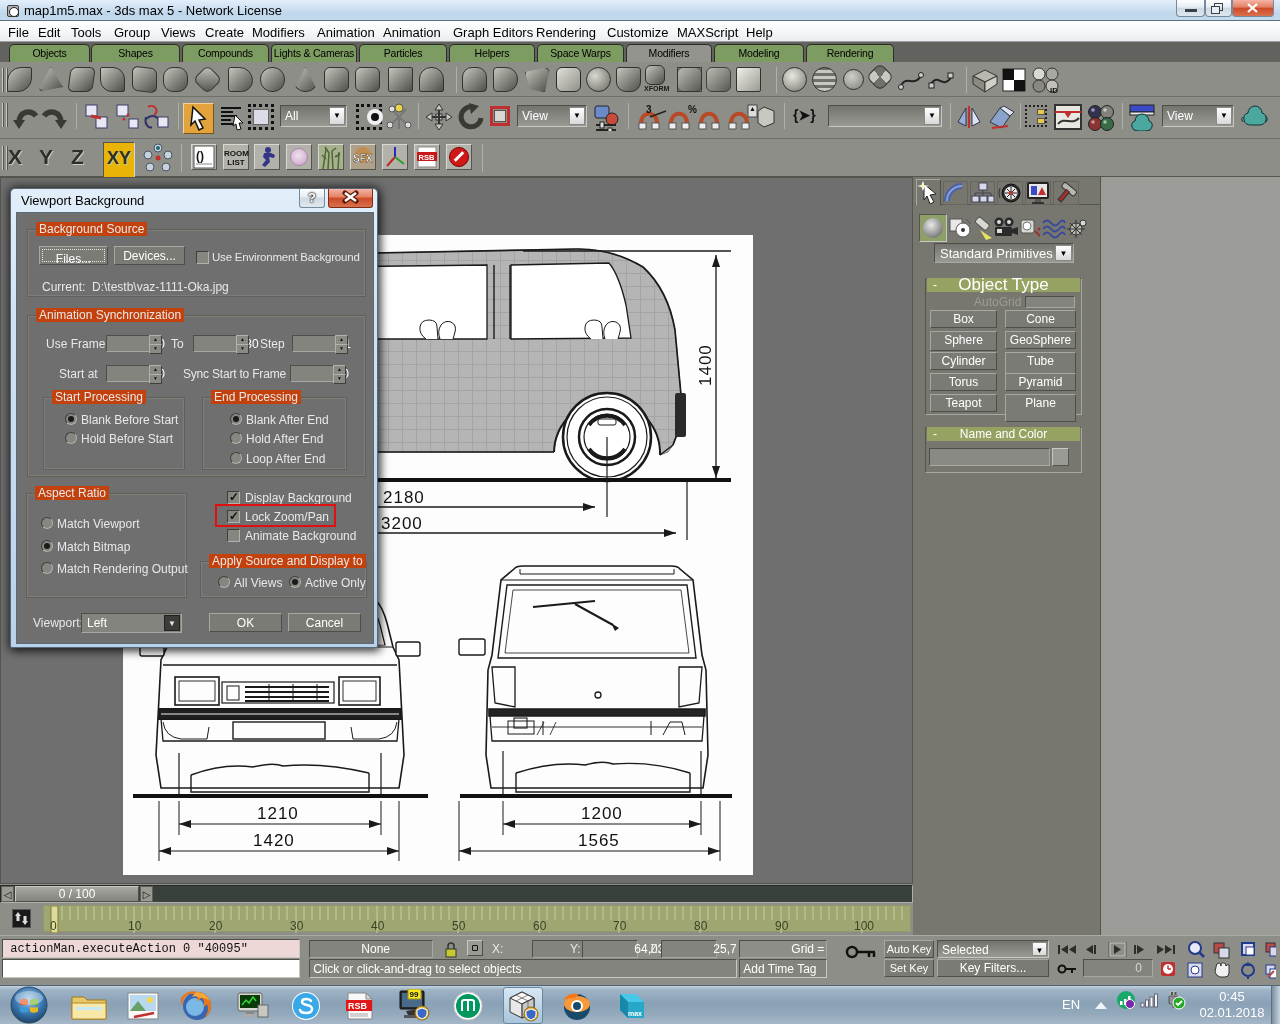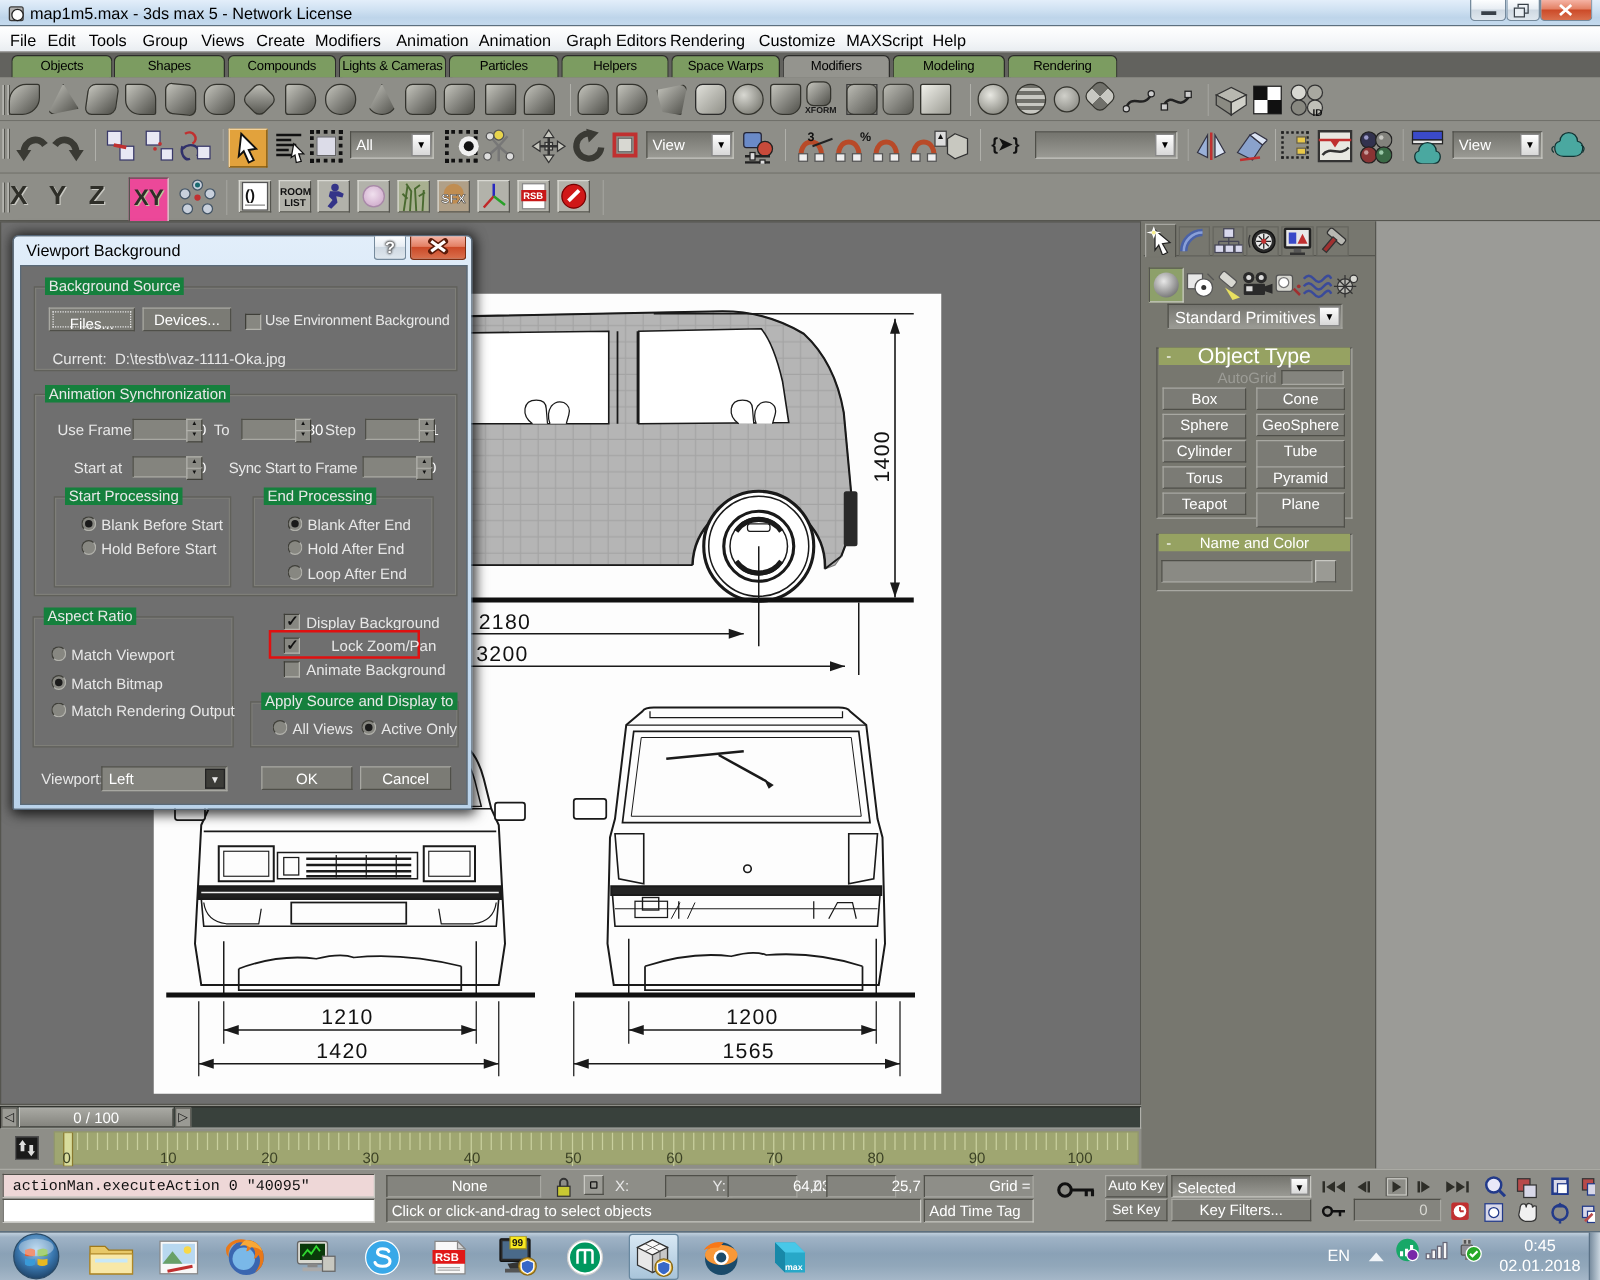--- a/index.html
+++ b/index.html
@@ -66,21 +66,21 @@
 .shelfbtn { position:absolute; width:26px; height:26px; background:#b2b2aa; border:1px solid; border-color:#d8d8d2 #55554f #55554f #d8d8d2; }
 
 
 #dialog { left:10px; top:188px; width:368px; height:460px;
   background:linear-gradient(180deg,#e2eefa 0%,#cfe2f3 30%,#b9d2ea 100%);
   border:1px solid #56687a; border-radius:5px 5px 2px 2px;
   box-shadow:0 0 9px 2px rgba(0,0,0,.5), 2px 3px 10px rgba(0,0,0,.5); }
 .dtitle { left:10px; top:4px; font-size:13px; color:#000; }
 #dclient { left:5px; top:23px; width:358px; height:432px; background:#6f6f6f; border:1px solid #5a6a78; }
 #dclient .grp { border:1px solid #60605a; box-shadow:1px 1px 0 #7e7e78 inset, -1px -1px 0 #7e7e78 inset; }
-#dclient .glabel { background:#15803d; }
+#dclient .glabel { background:#c2410c; }
 .radio { width:12px; height:12px; border-radius:50%; background:#878781; border:1px solid; border-color:#3f3f39 #b2b2ac #b2b2ac #3f3f39; }
 .radio.on::after { content:''; position:absolute; left:2px; top:2px; width:6px; height:6px; border-radius:50%; background:#1a1a1a; }
 .chk { width:13px; height:13px; background:#878781; border:1px solid; border-color:#3f3f39 #b2b2ac #b2b2ac #3f3f39; }
 .chk.on::after { content:'\2713'; position:absolute; left:1px; top:-2px; font-size:12px; font-weight:bold; color:#111; }
 .spin { width:12px; height:17px; }
 .spin::before { content:'\25B2'; position:absolute; left:0; top:0; width:11px; height:8px; background:#8a8a84; border:1px solid; border-color:#b2b2ac #3f3f39 #3f3f39 #b2b2ac; font-size:5px; color:#111; text-align:center; line-height:7px; }
 .spin::after { content:'\25BC'; position:absolute; left:0; top:9px; width:11px; height:8px; background:#8a8a84; border:1px solid; border-color:#b2b2ac #3f3f39 #3f3f39 #b2b2ac; font-size:5px; color:#111; text-align:center; line-height:7px; }
 </style>
 </head>
 <body>
@@ -365,21 +365,21 @@
         <path d="M3 12 q-3 2, 0 5" stroke="#133" fill="none"></path>
         <path d="M25 11 q4 2, 1 6" stroke="#133" fill="none"></path>
       </svg>
   </div>
   <div id="tb3" class="abs">
     <div class="abs" style="left:2px;top:7px;width:2px;height:24px;border-left:1px solid #c8c8c2;border-right:1px solid #55554f;"></div>
       <div class="abs" style="left:6px;top:7px;width:2px;height:24px;border-left:1px solid #c8c8c2;border-right:1px solid #55554f;"></div>
     <div class="wlabel" style="left:8px;top:6px;color:#2e2e28;font-size:21px;font-weight:bold;text-shadow:1px 1px 0 #c8c8c2;">X</div>
     <div class="wlabel" style="left:39px;top:6px;color:#2e2e28;font-size:21px;font-weight:bold;text-shadow:1px 1px 0 #c8c8c2;">Y</div>
     <div class="wlabel" style="left:71px;top:6px;color:#2e2e28;font-size:21px;font-weight:bold;text-shadow:1px 1px 0 #c8c8c2;">Z</div>
-    <div class="abs" style="left:103px;top:3px;width:32px;height:36px;background:#ec4899;border:1px solid;border-color:#55554f #d8d8d2 #d8d8d2 #55554f;color:#2e2e28;font-size:18px;font-weight:bold;text-align:center;line-height:30px;text-shadow:1px 1px 0 #b8c89a;">XY</div>
+    <div class="abs" style="left:103px;top:3px;width:32px;height:36px;background:#eab308;border:1px solid;border-color:#55554f #d8d8d2 #d8d8d2 #55554f;color:#2e2e28;font-size:18px;font-weight:bold;text-align:center;line-height:30px;text-shadow:1px 1px 0 #b8c89a;">XY</div>
     <svg class="abs" style="left:143px;top:4px;" width="30" height="30">
         <g fill="#c8d0dc" stroke="#456">
           <circle cx="15" cy="5" r="4"></circle>
           <circle cx="5" cy="12" r="4"></circle>
           <circle cx="25" cy="12" r="4"></circle>
           <circle cx="7" cy="24" r="4"></circle>
           <circle cx="23" cy="24" r="4"></circle>
         </g>
         <circle cx="15" cy="15" r="2.5" fill="#c03030"></circle>
         <circle cx="15" cy="5" r="2" fill="#1a6a70"></circle>
@@ -1156,21 +1156,21 @@
       <div class="wlabel" style="left:40px;top:304px;">Match Viewport</div>
       <div class="radio on abs" style="left:24px;top:327px;"></div>
       <div class="wlabel" style="left:40px;top:327px;">Match Bitmap</div>
       <div class="radio abs" style="left:24px;top:349px;"></div>
       <div class="wlabel" style="left:40px;top:349px;">Match Rendering Output</div>
 
       <div class="chk on abs" style="left:210px;top:278px;"></div>
       <div class="wlabel" style="left:228px;top:278px;">Display Background</div>
       <div class="abs" style="left:198px;top:291px;width:121px;height:23px;border:2px solid #e01010;"></div>
       <div class="chk on abs" style="left:210px;top:297px;"></div>
-      <div class="wlabel" style="left:228px;top:297px;margin-left:20px;">Lock Zoom/Pan</div>
+      <div class="wlabel" style="left:228px;top:297px;">Lock Zoom/Pan</div>
       <div class="chk abs" style="left:210px;top:316px;"></div>
       <div class="wlabel" style="left:228px;top:316px;">Animate Background</div>
 
       <div class="grp" style="left:183px;top:348px;width:167px;height:37px;">
           <div class="glabel">Apply Source and Display to</div>
         </div>
       <div class="radio abs" style="left:201px;top:363px;"></div>
       <div class="wlabel" style="left:217px;top:363px;">All Views</div>
       <div class="radio on abs" style="left:272px;top:363px;"></div>
       <div class="wlabel" style="left:288px;top:363px;">Active Only</div>

